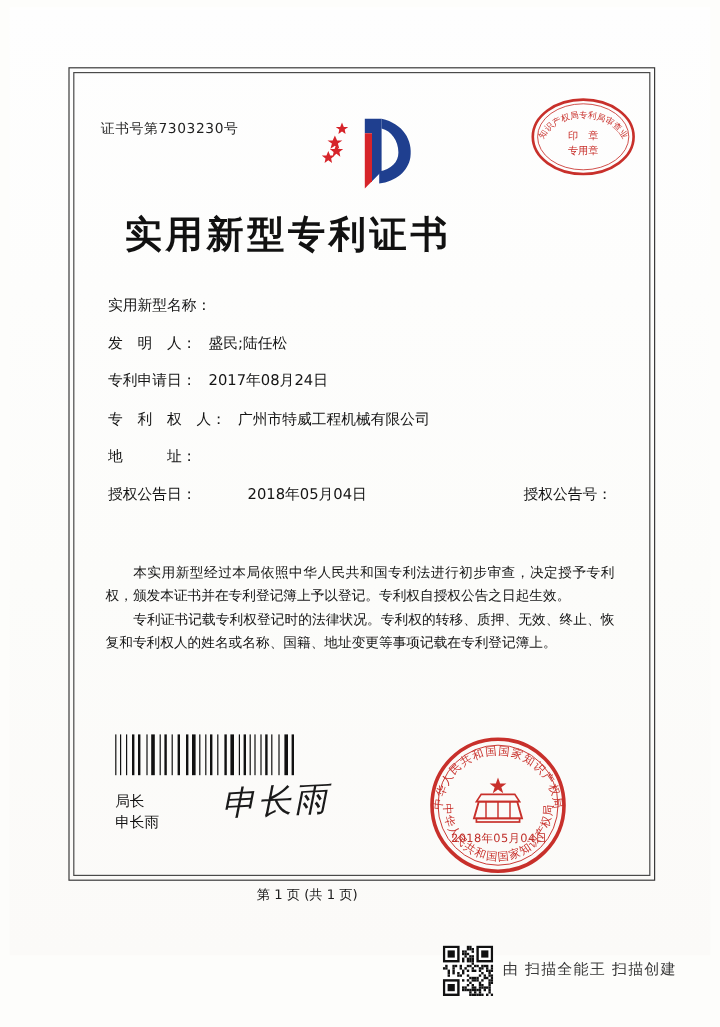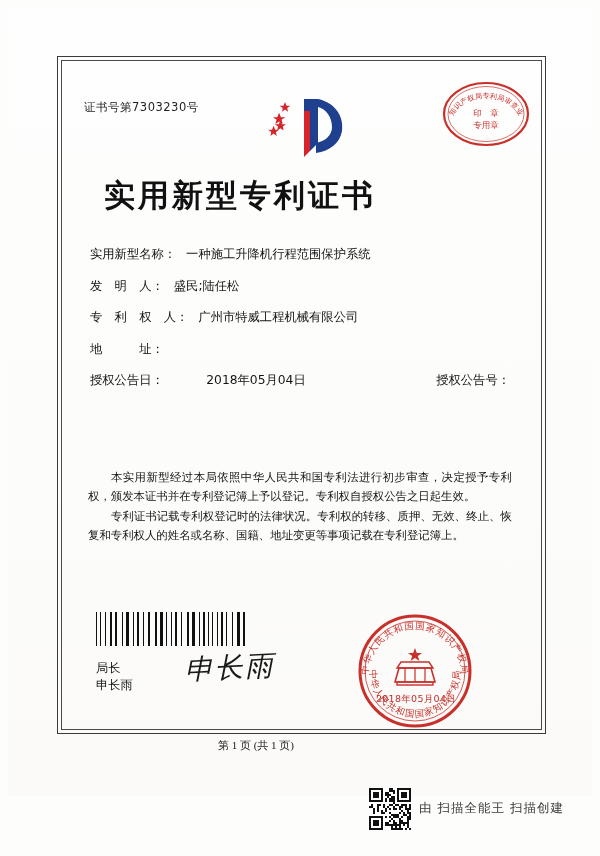--- a/index.html
+++ b/index.html
@@ -177,21 +177,20 @@
   }
 
   
   .page-no {
     position: absolute;
     left: 0; top: 738px;
     width: 512px;
     text-align: center;
     font-size: 11px;
     color: #1a1a1a;
-    font-family: Liberation Serif, serif;
   }
 
   
   .qr {
     position: absolute;
     left: 369px; top: 788px;
     width: 42px; height: 42px;
   }
   .wm-text {
     position: absolute;
@@ -235,25 +234,28 @@
       <text x="46" y="38" font-size="8.5" fill="#c8302b" text-anchor="middle" font-family="DejaVu Sans, sans-serif">印　章</text>
       <text x="46" y="50" font-size="8.5" fill="#c8302b" text-anchor="middle" font-family="DejaVu Sans, sans-serif">专用章</text>
     </svg>
   </div>
 
   <div class="main-title">实用新型专利证书</div>
 
   <div class="fields">
     <div class="frow">
       <span class="flabel">实用新型名称：</span>
-      <span class="fvalue">一种施工升降机行程范围保护系统</span>
     </div>
     <div class="frow">
       <span class="flabel">发　明　人：</span>
       <span class="fvalue">盛民;陆任松</span>
+    </div>
+    <div class="frow">
+      <span class="flabel">专利申请日：</span>
+      <span class="fvalue">2017年08月24日</span>
     </div>
     <div class="frow">
       <span class="flabel">专　利　权　人：</span>
       <span class="fvalue">广州市特威工程机械有限公司</span>
     </div>
     <div class="frow">
       <span class="flabel">地　　　址：</span>
     </div>
     <div class="frow inline-two">
       <span class="flabel">授权公告日：</span>

